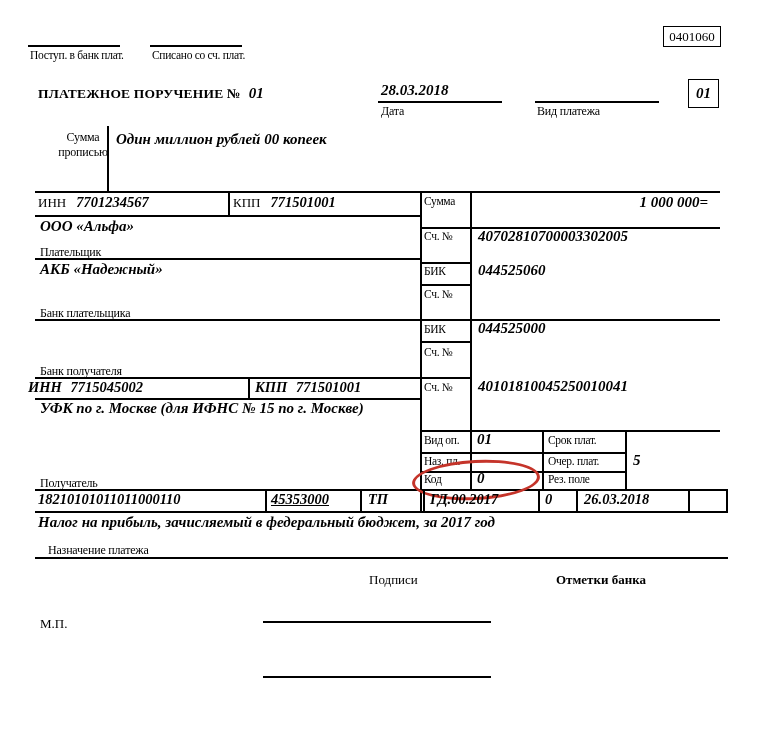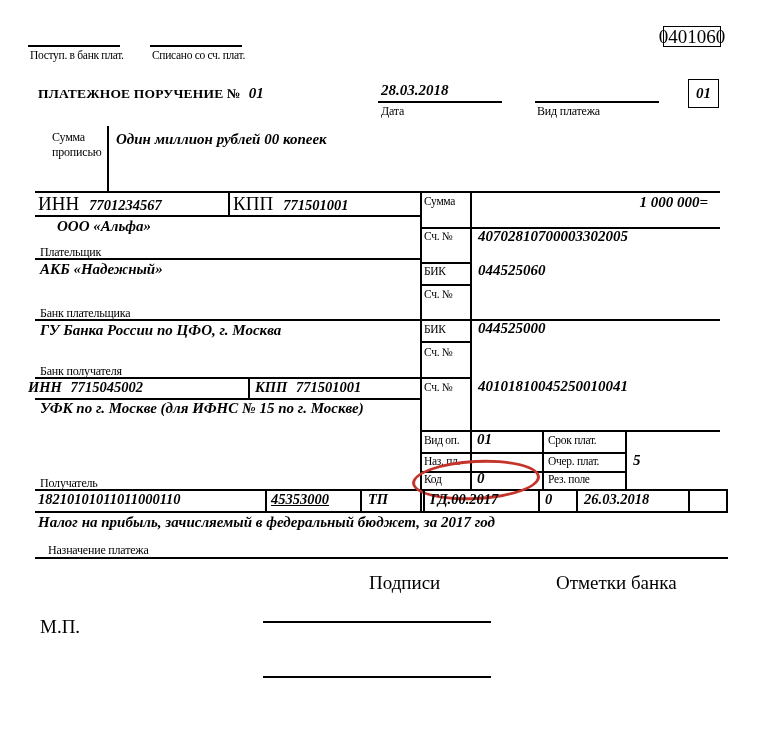--- a/index.html
+++ b/index.html
@@ -1,25 +1,25 @@
 <!DOCTYPE html>
 <html><head>
 <meta charset="utf-8">
 <style>
   html,body{margin:0;padding:0;background:#fff;}
   #page{position:relative;width:766px;height:735px;background:#fff;
         font-family:"Liberation Serif","DejaVu Serif",serif;color:#000;overflow:hidden;}
-  .abs{position:absolute;white-space:nowrap;}
+  .abs{position:absolute;white-space:nowrap;text-align:center;}
   .hline{position:absolute;height:2px;background:#000;}
   .vline{position:absolute;width:2px;background:#000;}
   .lbl{font-size:12px;letter-spacing:-0.2px;}
   .lbl-sm{font-size:11.5px;letter-spacing:-0.3px;}
   .val{font-size:15px;font-weight:bold;font-style:italic;}
   .val-sm{font-size:14.5px;font-weight:bold;font-style:italic;}
-  .plain{font-size:19px;}
+  .plain{font-size:13px;}
   .title{font-size:13.5px;font-weight:bold;letter-spacing:0.2px;}
   .box{position:absolute;border:2px solid #000;display:flex;align-items:center;justify-content:center;}
   .wrap{white-space:normal;line-height:1.25;}
   #code-ellipse{position:absolute;left:412px;top:460px;width:122px;height:34px;
         border:3px solid #c5342a;border-radius:50%;transform:rotate(-3deg);background:transparent;}
 </style>
 </head>
 <body>
 
 <div id="page">
@@ -74,36 +74,35 @@
   <div class="vline" style="left:625px;top:430px;height:61px;"></div>
 
   <div class="abs" style="left:38px;top:193px;">
     <span class="plain">ИНН</span>
     <span class="val-sm" style="margin-left:6px;">7701234567</span>
   </div>
   <div class="abs" style="left:233px;top:193px;">
     <span class="plain">КПП</span>
     <span class="val-sm" style="margin-left:6px;">771501001</span>
   </div>
-  <div class="abs val" style="left:40px;top:218px;margin-left:17px;">ООО «Альфа»</div>
+  <div class="abs val" style="left:40px;top:218px;">ООО «Альфа»</div>
   <div class="abs lbl" style="left:40px;top:245px;">Плательщик</div>
 
   <div class="abs lbl-sm" style="left:424px;top:195px;">Сумма</div>
   <div class="abs val" style="left:470px;top:194px;width:238px;text-align:right;">1 000 000=</div>
 
   <div class="abs lbl-sm" style="left:424px;top:230px;">Сч. №</div>
   <div class="abs val" style="left:478px;top:228px;">40702810700003302005</div>
 
   <div class="abs val" style="left:40px;top:261px;font-family:Liberation Serif, serif;">АКБ «Надежный»</div>
   <div class="abs lbl" style="left:40px;top:306px;">Банк плательщика</div>
   <div class="abs lbl-sm" style="left:424px;top:265px;">БИК</div>
   <div class="abs val" style="left:478px;top:262px;">044525060</div>
   <div class="abs lbl-sm" style="left:424px;top:288px;">Сч. №</div>
 
-  <div class="abs val" style="left:40px;top:322px;">ГУ Банка России по ЦФО, г. Москва</div>
   <div class="abs lbl" style="left:40px;top:364px;">Банк получателя</div>
   <div class="abs lbl-sm" style="left:424px;top:323px;">БИК</div>
   <div class="abs val" style="left:478px;top:320px;">044525000</div>
   <div class="abs lbl-sm" style="left:424px;top:346px;">Сч. №</div>
   <div class="abs val" style="left:478px;top:343px;"></div>
 
   <div class="abs val-sm" style="left:28px;top:379px;">
     <span>ИНН</span>
     <span style="margin-left:5px;">7715045002</span>
   </div>
@@ -145,18 +144,18 @@
   <div class="abs val-sm" style="left:430px;top:491px;">ГД.00.2017</div>
   <div class="abs val-sm" style="left:545px;top:491px;">0</div>
   <div class="abs val-sm" style="left:584px;top:491px;">26.03.2018</div>
   <div class="abs val-sm" style="left:696px;top:491px;"></div>
 
   <div class="abs val" style="left:38px;top:514px;">Налог на прибыль, зачисляемый в федеральный бюджет, за 2017 год</div>
   <div class="hline" style="left:35px;top:557px;width:693px;height:1.5px;"></div>
   <div class="abs lbl" style="left:48px;top:543px;">Назначение платежа</div>
 
   <div class="abs plain" style="left:369px;top:572px;">Подписи</div>
-  <div class="abs plain" style="left:556px;top:572px;">Отметки банка</div>
+  <div class="abs plain" style="left:556px;top:572px;font-weight:bold;">Отметки банка</div>
   <div class="abs plain" style="left:40px;top:616px;">М.П.</div>
   <div class="hline" style="left:263px;top:621px;width:228px;height:1.5px;"></div>
   <div class="hline" style="left:263px;top:676px;width:228px;height:1.5px;"></div>
 
 </div>
 
 </body></html>

